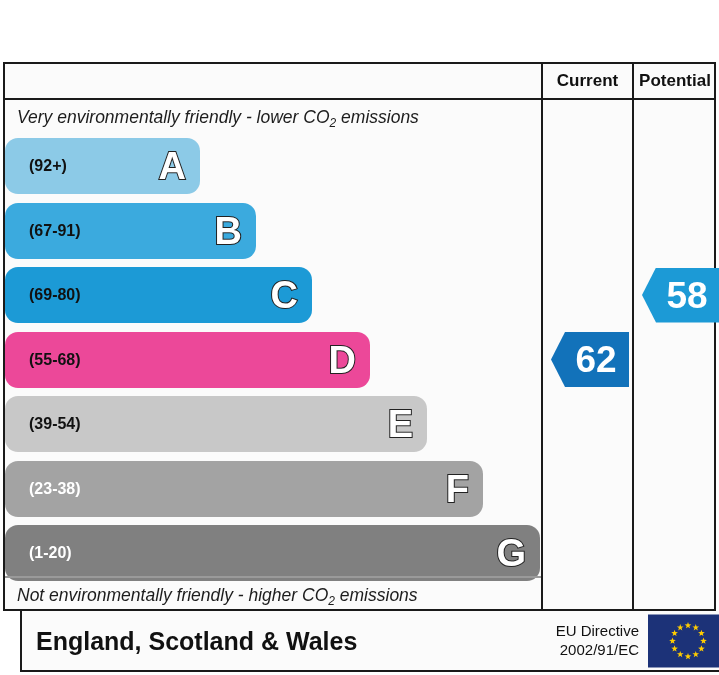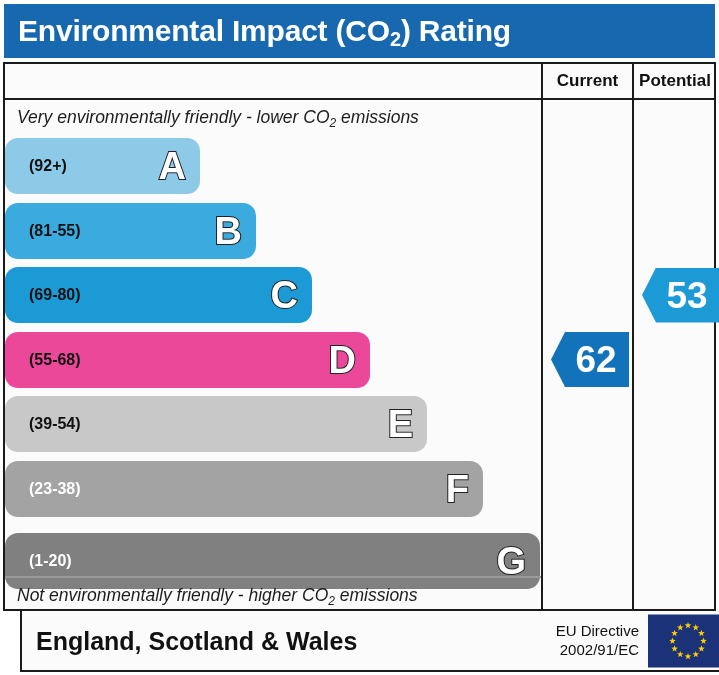--- a/index.html
+++ b/index.html
@@ -215,25 +215,20 @@
     height: 53px;
     background: #1c3278;
   }
   .eu-flag svg { display: block; width: 100%; height: 100%; }
 </style>
 </head>
 <body>
 
 <div id="epc-chart">
 
-  <div class="title-bar">
-    <div class="title-text">
-      <span>Environmental Impact (CO</span><sub>2</sub><span>) Rating</span>
-    </div>
-  </div>
 
   <div class="table-frame">
 
     <div class="col-sep current"></div>
     <div class="col-sep potential"></div>
 
     <div class="head-row">
       <div class="head-cell potential">Potential</div>
       <div class="head-cell current">Current</div>
     </div>
@@ -244,21 +239,21 @@
 
     <div class="bars" id="bars-container">
         <div class="bar-row" style="top: 0px; width: 195px;">
           <div class="bar" style="width: 195px; background: rgb(140, 202, 231);">
             <div class="bar-range" style="color: rgb(17, 17, 17);">(92+)</div>
             <div class="bar-letter" style="right: 14px;">A</div>
           </div>
         </div>
         <div class="bar-row" style="top: 64.5px; width: 251px;">
           <div class="bar" style="width: 251px; background: rgb(59, 170, 222);">
-            <div class="bar-range" style="color: rgb(17, 17, 17);">(81-55)</div>
+            <div class="bar-range" style="color: rgb(17, 17, 17);">(67-91)</div>
             <div class="bar-letter" style="right: 14px;">B</div>
           </div>
         </div>
         <div class="bar-row" style="top: 129px; width: 307px;">
           <div class="bar" style="width: 307px; background: rgb(28, 154, 214);">
             <div class="bar-range" style="color: rgb(17, 17, 17);">(69-80)</div>
             <div class="bar-letter" style="right: 14px;">C</div>
           </div>
         </div>
         <div class="bar-row" style="top: 193.5px; width: 365px;">
@@ -273,37 +268,37 @@
             <div class="bar-letter" style="right: 14px;">E</div>
           </div>
         </div>
         <div class="bar-row" style="top: 322.5px; width: 478px;">
           <div class="bar" style="width: 478px; background: rgb(163, 163, 163);">
             <div class="bar-range" style="color: rgb(255, 255, 255);">(23-38)</div>
             <div class="bar-letter" style="right: 14px;">F</div>
           </div>
         </div>
         <div class="bar-row" style="top: 387px; width: 535px;">
-          <div class="bar" style="width: 535px; background: rgb(128, 128, 128); margin-top: 8px;">
+          <div class="bar" style="width: 535px; background: rgb(128, 128, 128);">
             <div class="bar-range" style="color: rgb(255, 255, 255);">(1-20)</div>
             <div class="bar-letter" style="right: 14px;">G</div>
           </div>
         </div>
       </div>
 
     <div class="caption bottom">
       <span>Not environmentally friendly - higher CO</span><sub>2</sub><span> emissions</span>
     </div>
 
     <div id="ratings-container">
         <div class="rating-arrow" style="left: 546px; width: 78px; top: 268px; background: rgb(18, 114, 186);">
           <span>62</span>
         </div>
         <div class="rating-arrow" style="left: 637px; width: 78px; top: 203.5px; background: rgb(28, 154, 214);">
-          <span>53</span>
+          <span>58</span>
         </div>
       </div>
   </div>
 
   <div class="footer">
     <div class="footer-region">England, Scotland &amp; Wales</div>
     <div class="footer-directive">
       <div>EU Directive</div>
       <div>2002/91/EC</div>
     </div>

